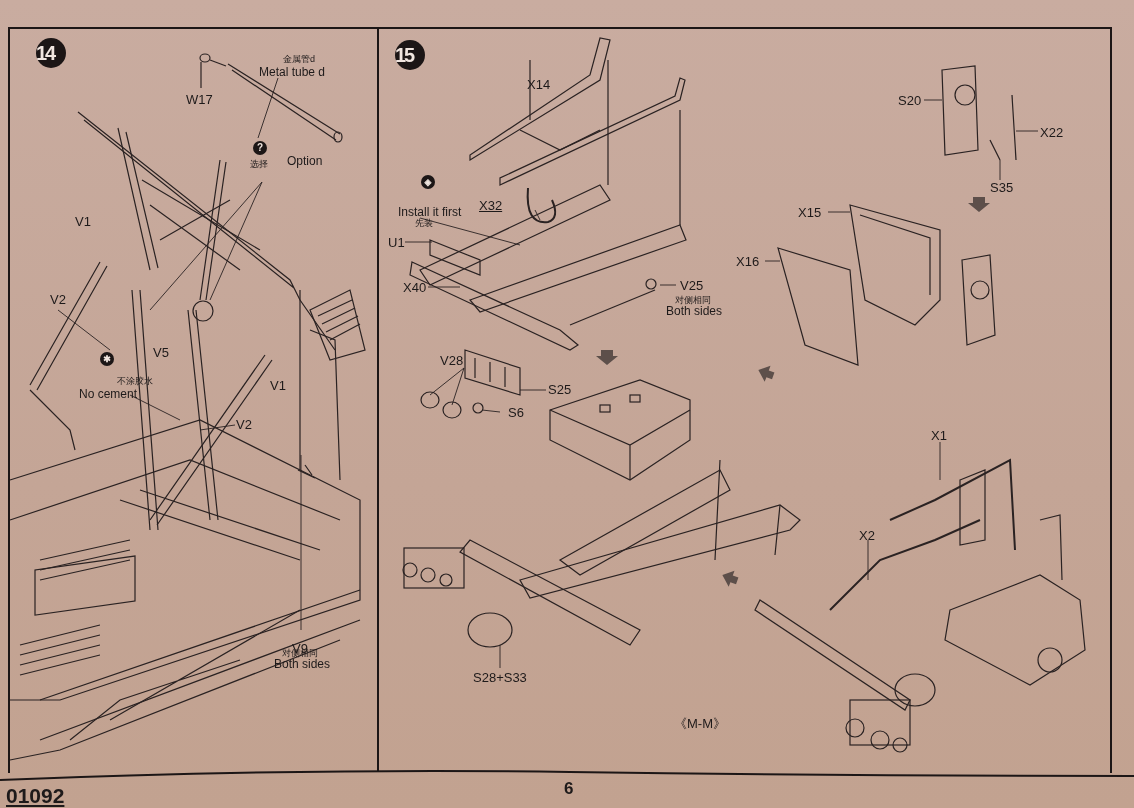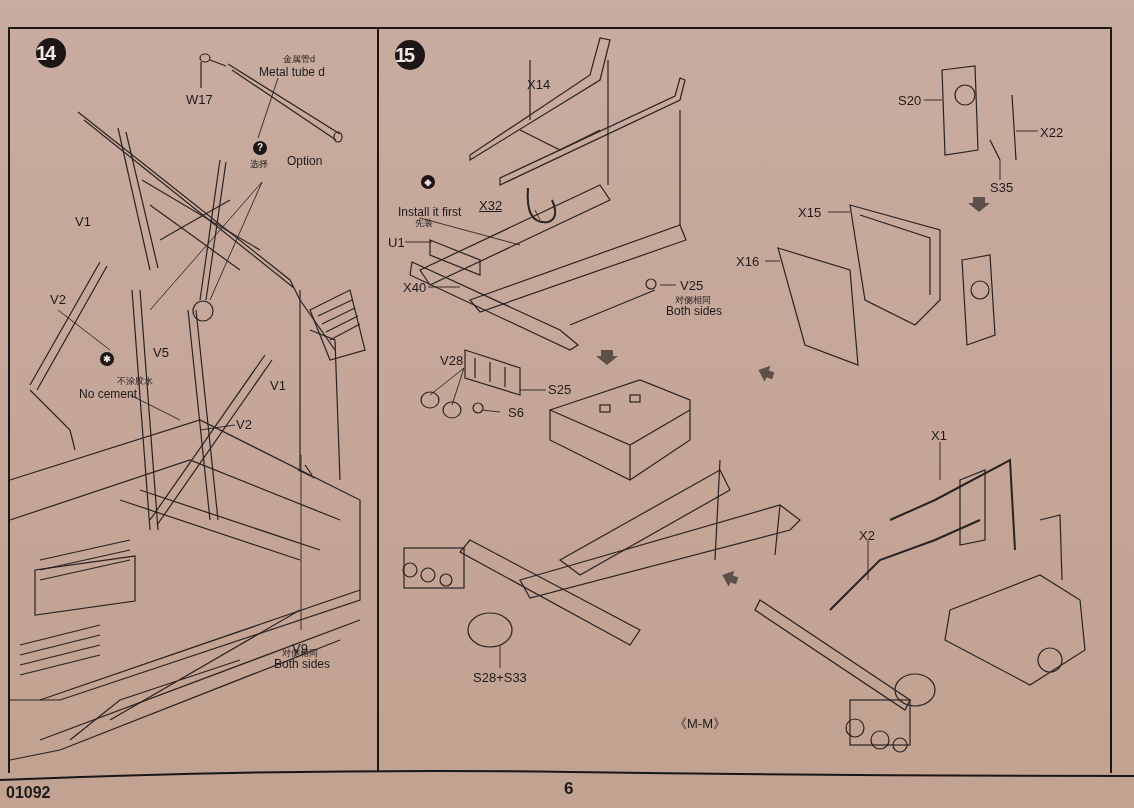--- a/index.html
+++ b/index.html
@@ -5,21 +5,21 @@
   html,body{margin:0;padding:0;}
   body{width:1134px;height:808px;overflow:hidden;background:#c2a597;font-family:"Liberation Sans",sans-serif;color:#1e1a1a;position:relative;}
   .page{position:absolute;left:0;top:0;width:1134px;height:808px;background:linear-gradient(180deg,#c9aca0 0%,#c4a596 60%,#c2a290 100%);}
   .frame{position:absolute;left:8px;top:27px;width:1100px;height:744px;border:2px solid #1c1616;border-bottom:none;}
   .bottom-line{position:absolute;left:0;top:768px;width:1134px;height:14px;}
   .divider{position:absolute;left:377px;top:27px;width:2px;height:745px;background:#1c1616;}
   .step-badge{position:absolute;width:30px;height:30px;border-radius:50%;background:#1c1616;color:#f1e6e0;font-weight:bold;font-size:20px;line-height:30px;text-align:left;letter-spacing:-2px;}
   .lbl{position:absolute;font-size:12px;color:#1e1a1a;white-space:nowrap;}
   .cn{position:absolute;font-size:9px;color:#1e1a1a;white-space:nowrap;}
   .icon-circle{position:absolute;width:14px;height:14px;border-radius:50%;background:#1c1616;color:#efe4de;font-size:10px;line-height:14px;text-align:center;font-weight:bold;}
-  .footer-code{position:absolute;left:6px;top:784px;font-size:16px;font-weight:bold;}
+  .footer-code{position:absolute;left:6px;top:784px;font-size:21px;font-weight:bold;text-decoration:underline;}
   .footer-page{position:absolute;left:564px;top:779px;font-size:17px;font-weight:bold;}
   svg.draw{position:absolute;left:0;top:0;}
 </style>
 </head>
 <body>
 
 <div class="page">
 
   <div class="frame"></div>
   <div class="divider"></div>

